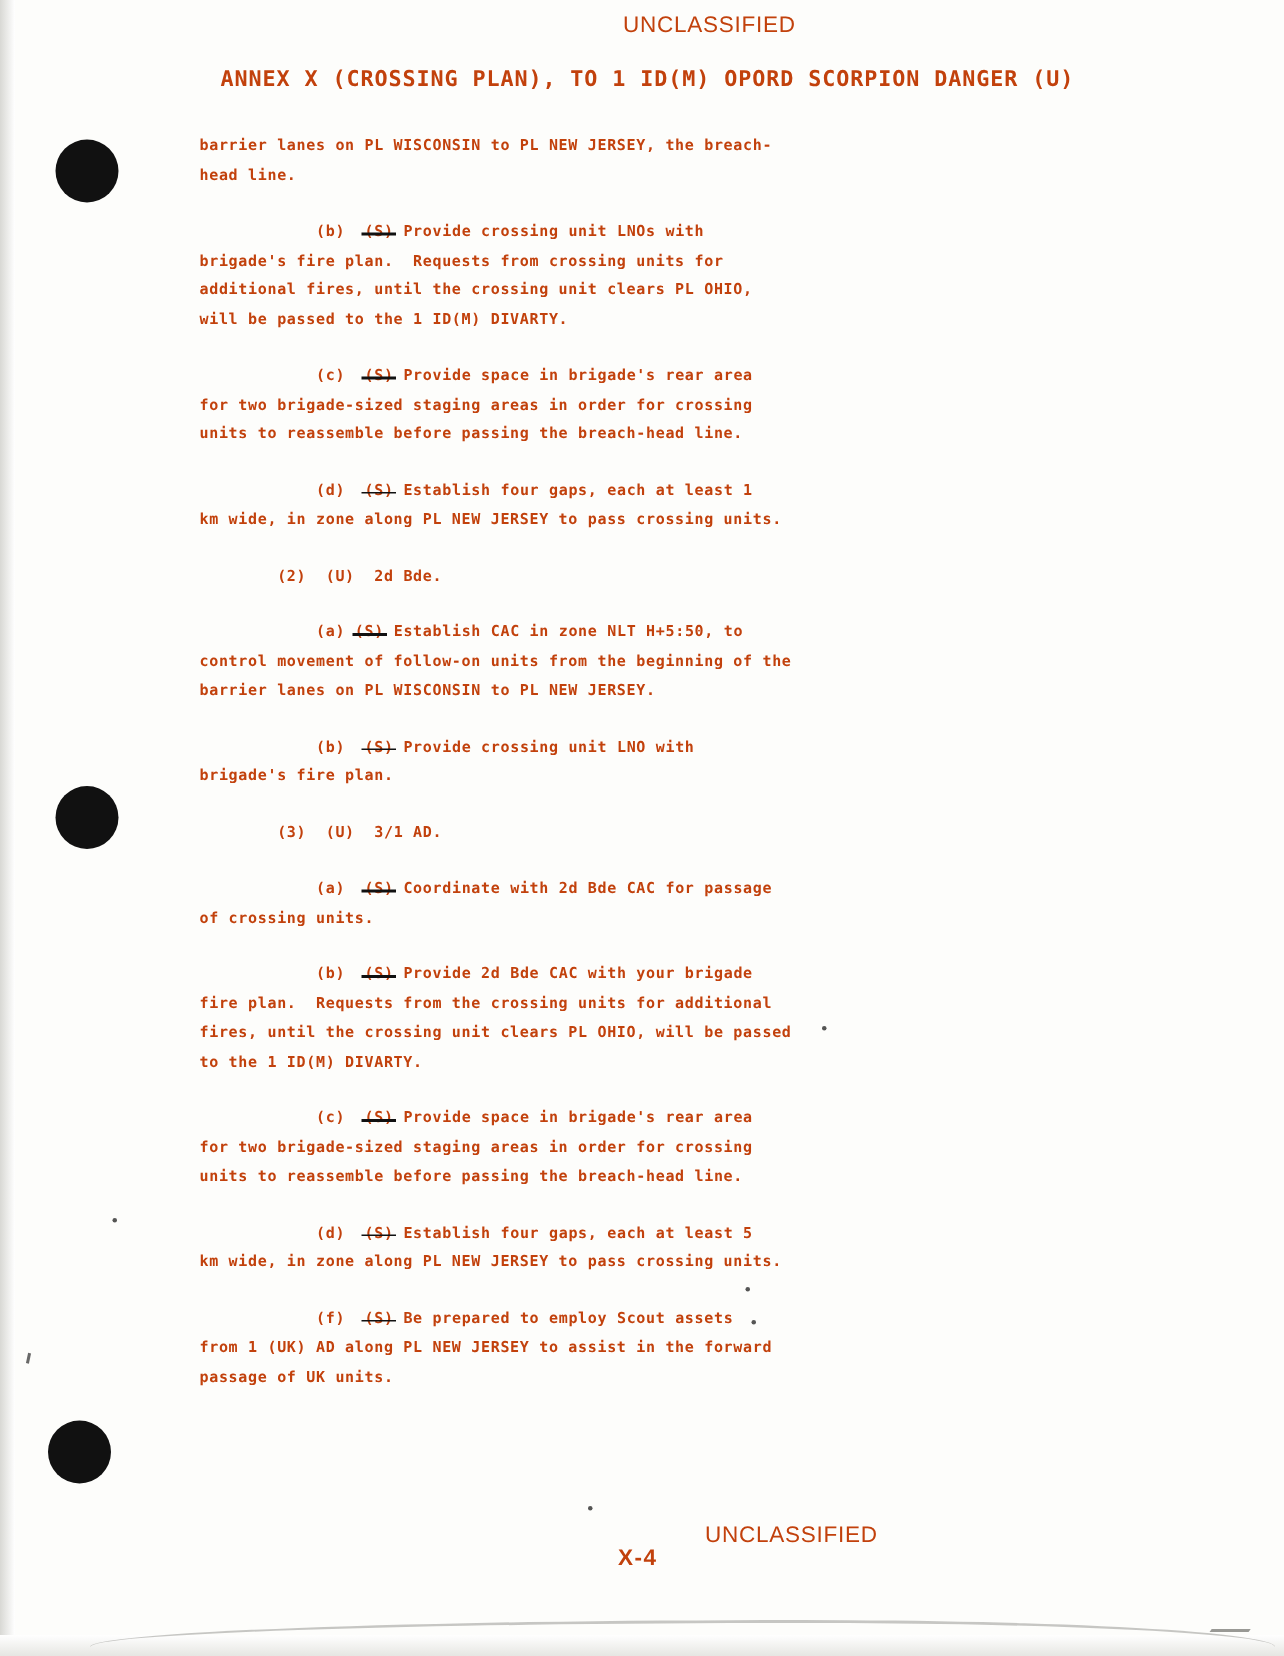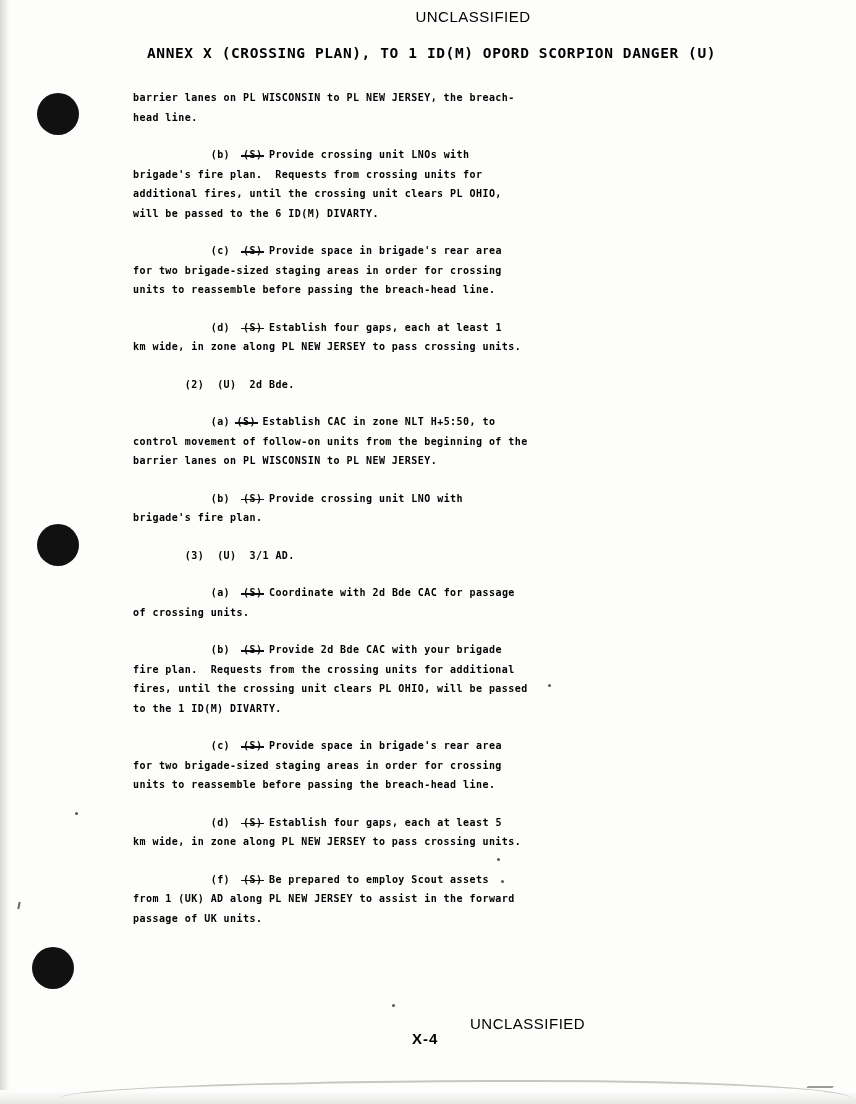--- a/index.html
+++ b/index.html
@@ -7,21 +7,21 @@
     padding: 0;
     background: #ffffff;
   }
   .page {
     position: relative;
     width: 856px;
     height: 1104px;
     background: #fdfdfb;
     overflow: hidden;
     font-family: "DejaVu Sans Mono", "Liberation Mono", monospace;
-    color: #000000;
+    color: #c2410c;
   }
 
   
   .scan-edge-left {
     position: absolute;
     left: 0; top: 0;
     width: 10px; height: 1104px;
     background: linear-gradient(to right, #d8d8d4, #ffffff);
   }
   .scan-edge-bottom {
@@ -181,21 +181,21 @@
   <div class="doc-header">ANNEX X (CROSSING PLAN), TO 1 ID(M) OPORD SCORPION DANGER (U)</div>
 
   <div class="body-text">
 
     <p class="para"><span>barrier lanes on PL WISCONSIN to PL NEW JERSEY, the breach-
 head line.</span></p>
 
     <p class="para">            <span>(b)</span>  <span class="sclass">(S)</span> <span>Provide crossing unit LNOs with
 brigade's fire plan.  Requests from crossing units for
 additional fires, until the crossing unit clears PL OHIO,
-will be passed to the 6 ID(M) DIVARTY.</span></p>
+will be passed to the 1 ID(M) DIVARTY.</span></p>
 
     <p class="para">            <span>(c)</span>  <span class="sclass">(S)</span> <span>Provide space in brigade's rear area
 for two brigade-sized staging areas in order for crossing
 units to reassemble before passing the breach-head line.</span></p>
 
     <p class="para">            <span>(d)</span>  <span class="sclass">(S)</span> <span>Establish four gaps, each at least 1
 km wide, in zone along PL NEW JERSEY to pass crossing units.</span></p>
 
     <p class="para">        <span>(2)</span>  <span>(U)</span>  <span>2d Bde.</span></p>
 

